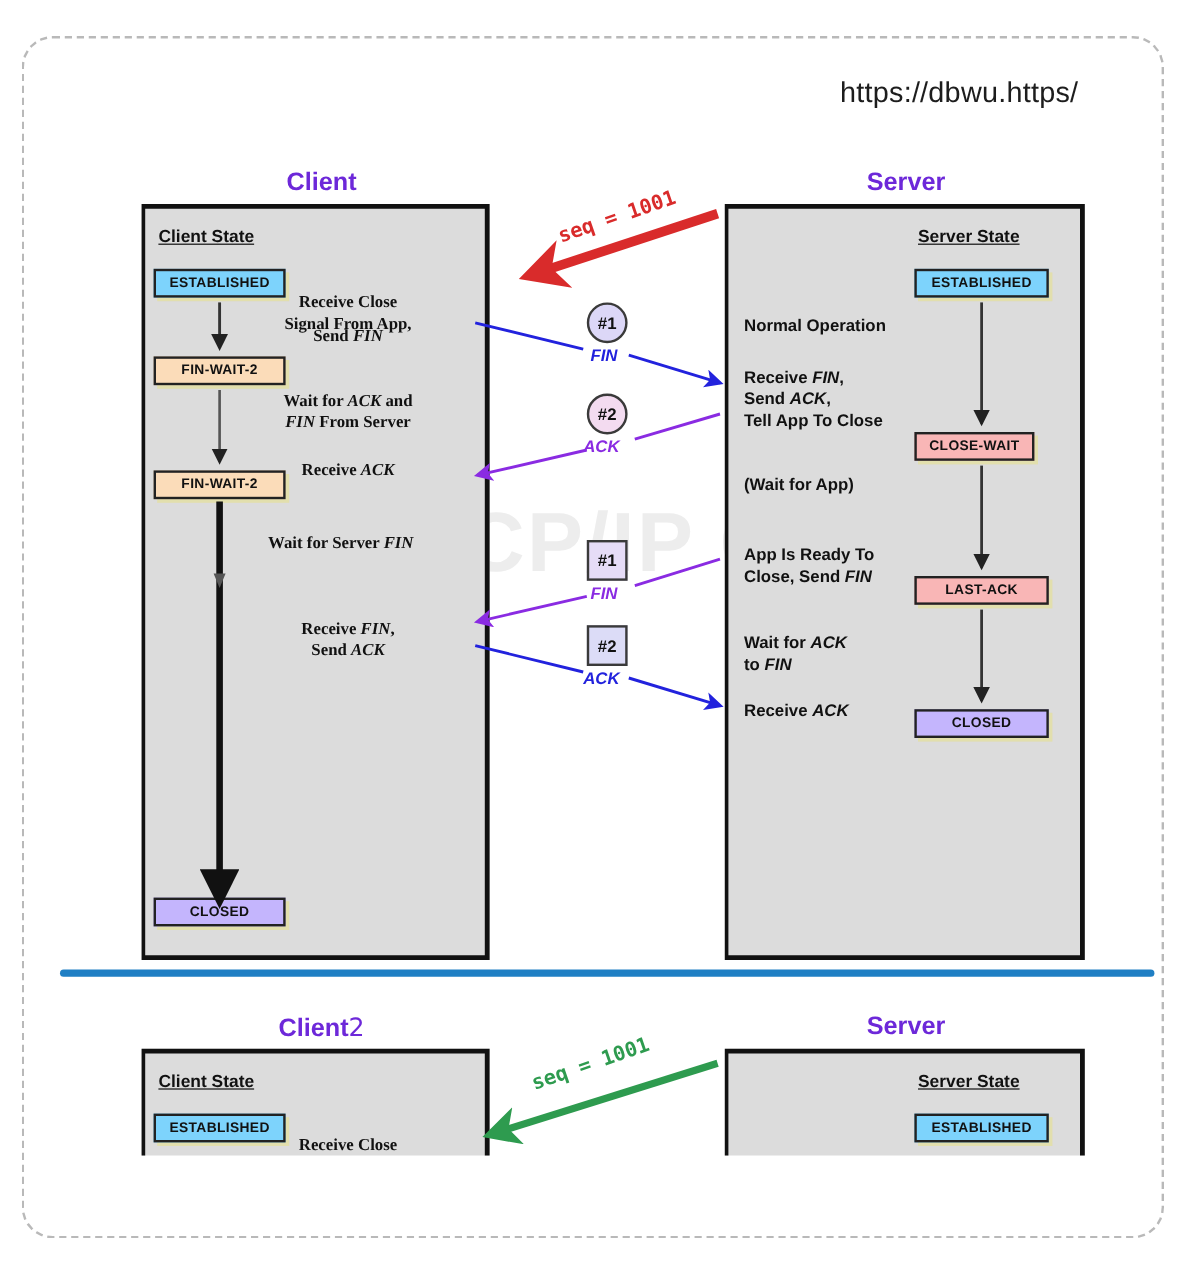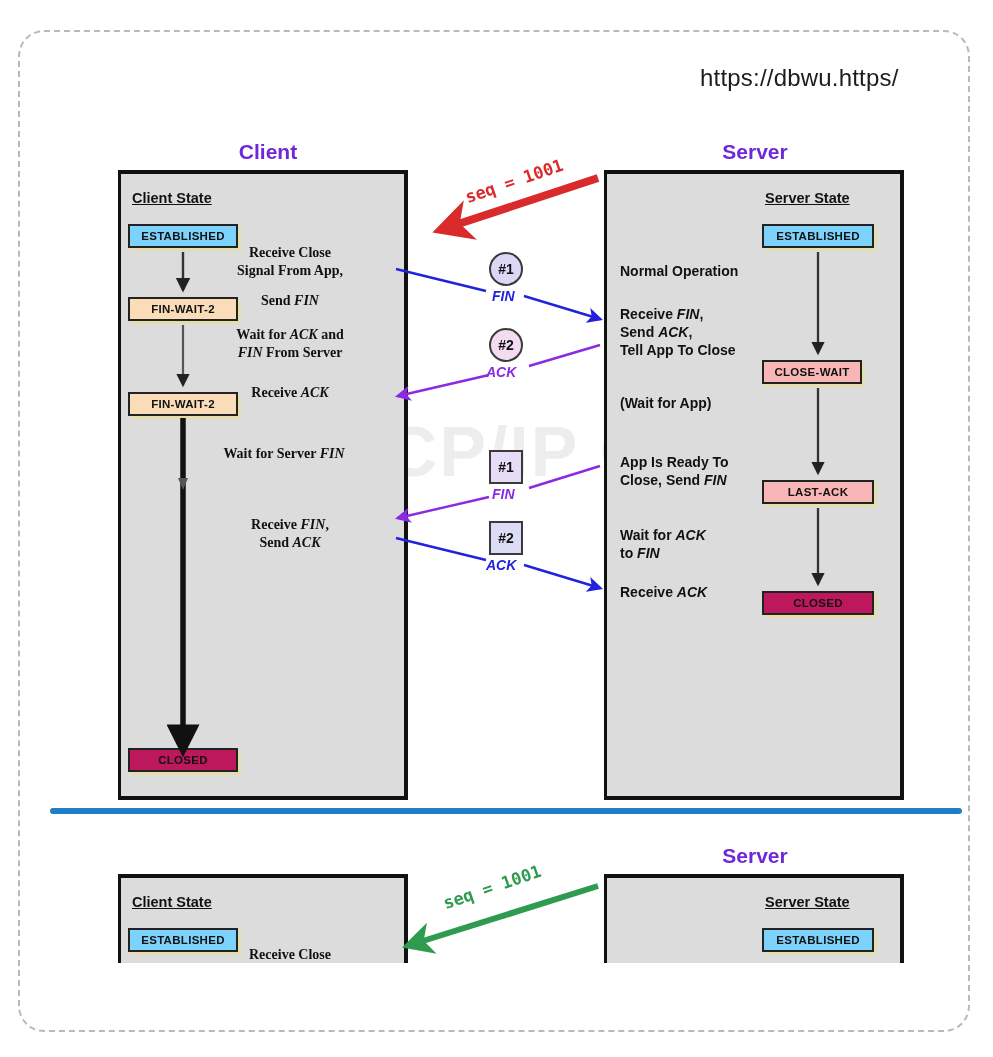--- a/index.html
+++ b/index.html
@@ -30,21 +30,21 @@
             text-decoration:underline;white-space:nowrap;z-index:4;}
 
   
   .sbox{position:absolute;box-sizing:border-box;border:2px solid #222;
         font-size:11.5px;font-weight:bold;color:#111;text-align:center;
         line-height:20px;height:24px;letter-spacing:.3px;z-index:4;
         box-shadow:3px 3px 0 rgba(225,222,170,.95);}
   .green{background:#7dd3fc;}
   .peach{background:#fbdcb9;}
   .pink{background:#f9b6b6;}
-  .white{background:#be185d;}
+  .white{background:#c4b5fd;}
 
   
   .note{position:absolute;font-size:14px;font-weight:bold;color:#111;
         line-height:18px;z-index:4;white-space:nowrap;}
   .note.r{text-align:center;font-family:Liberation Serif, serif;}
   .note i{font-style:italic;}
 
   
   .marker{position:absolute;width:34px;height:34px;box-sizing:border-box;
           border:2px solid #3a3a3a;font-size:14px;font-weight:bold;color:#111;
@@ -98,21 +98,21 @@
 
 <div class="statehdr" style="left:765px;top:190px;">Server State</div>
 
 <div class="sbox green" style="left:762px;top:224px;width:112px;">ESTABLISHED</div>
 <div class="sbox pink" style="left:762px;top:360px;width:100px;">CLOSE-WAIT</div>
 <div class="sbox pink" style="left:762px;top:480px;width:112px;">LAST-ACK</div>
 <div class="sbox white" style="left:762px;top:591px;width:112px;">CLOSED</div>
 
 <div class="note r" style="left:190px;top:244px;width:200px;">Receive Close</div>
 <div class="note r" style="left:190px;top:262px;width:200px;">Signal From App,</div>
-<div class="note r" style="left:190px;top:292px;width:200px;">Send <i>FIN</i></div>
+<div class="note r" style="left:190px;top:272px;width:200px;">Send <i>FIN</i></div>
 <div class="note r" style="left:190px;top:326px;width:200px;">Wait for <i>ACK</i> and</div>
 <div class="note r" style="left:190px;top:344px;width:200px;"><i>FIN</i> From Server</div>
 <div class="note r" style="left:190px;top:384px;width:200px;">Receive <i>ACK</i></div>
 <div class="note r" style="left:178px;top:445px;width:212px;">Wait for Server <i>FIN</i></div>
 <div class="note r" style="left:190px;top:516px;width:200px;">Receive <i>FIN</i>,</div>
 <div class="note r" style="left:190px;top:534px;width:200px;">Send <i>ACK</i></div>
 
 <div class="note" style="left:620px;top:262px;">Normal Operation</div>
 <div class="note" style="left:620px;top:305px;">Receive <i>FIN</i>,</div>
 <div class="note" style="left:620px;top:323px;">Send <i>ACK</i>,</div>
@@ -134,20 +134,23 @@
 <div class="mlabel purple" style="left:492px;top:486px;">FIN</div>
 
 <div class="marker sq2" style="left:489px;top:521px;">#2</div>
 <div class="mlabel blue" style="left:486px;top:557px;">ACK</div>
 
 <div class="seqlbl" id="seq-top">seq = 1001</div>
 
 <div id="divider"></div>
 
 <div id="bottomclip">
+  <div class="coltitle" style="left:128px;top:26px;width:280px;">
+    <span>Client</span><span class="suffix">2</span>
+  </div>
   <div class="coltitle" style="left:610px;top:26px;width:290px;">Server</div>
 
   <div class="col" style="left:118px;top:56px;width:290px;height:200px;"></div>
   <div class="col" style="left:604px;top:56px;width:300px;height:200px;"></div>
 
   <div class="statehdr" style="left:132px;top:76px;">Client State</div>
   <div class="statehdr" style="left:765px;top:76px;">Server State</div>
 
   <div class="sbox green" style="left:128px;top:110px;width:110px;">ESTABLISHED</div>
   <div class="sbox green" style="left:762px;top:110px;width:112px;">ESTABLISHED</div>

